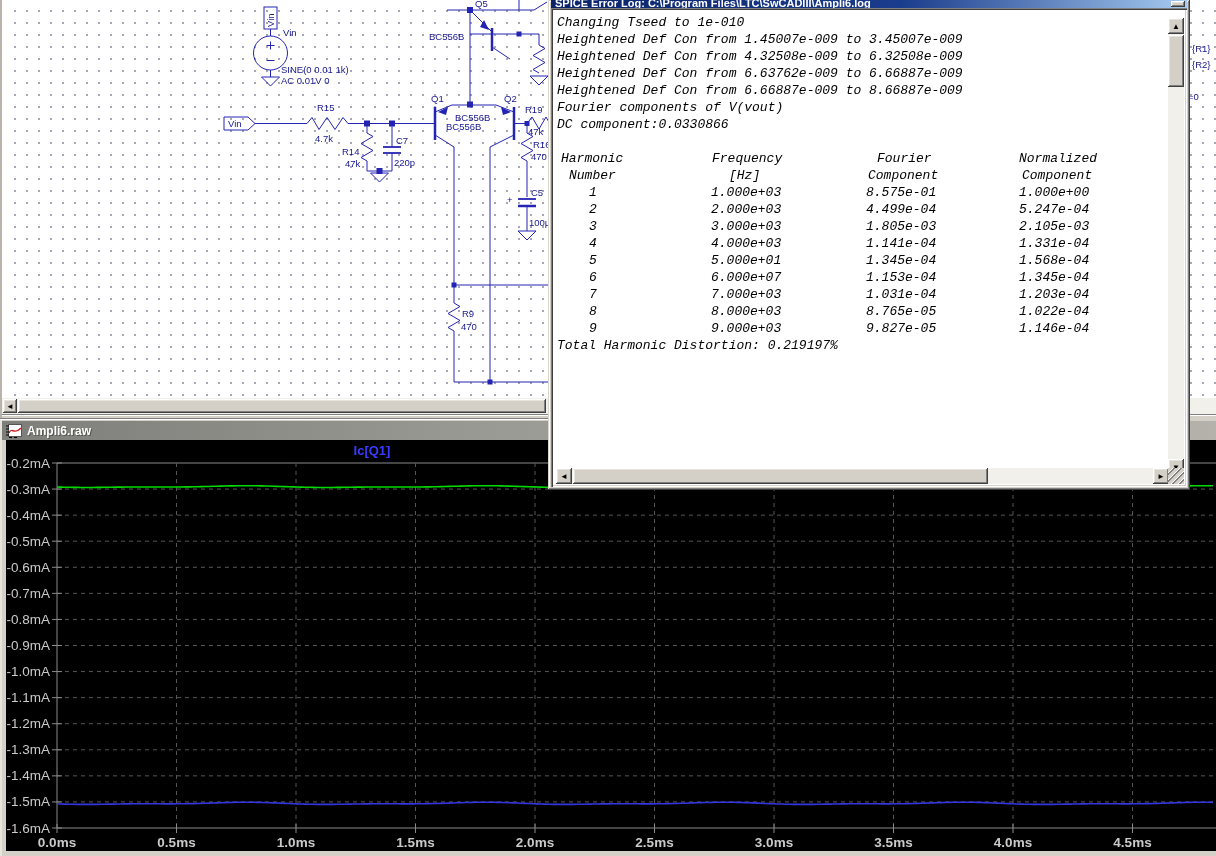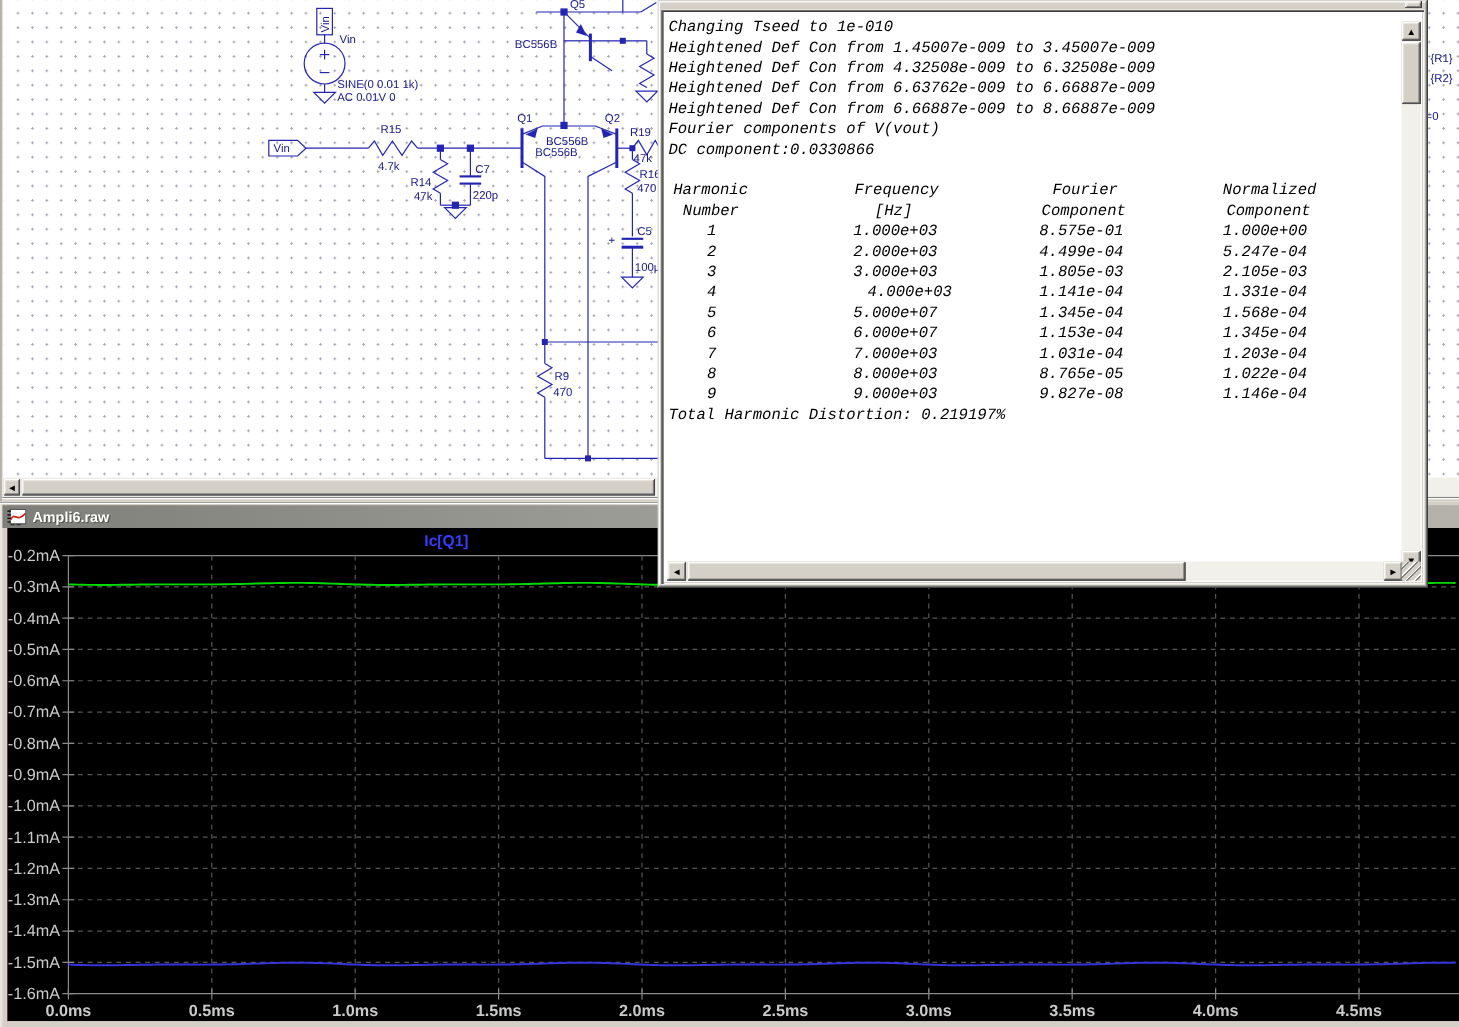--- a/index.html
+++ b/index.html
@@ -289,20 +289,23 @@
         <line x1="51" y1="23" x2="51" y2="388" stroke="#8a8a8a"></line>
         <path d="M51.0,46.99L55.0,47.11L59.0,47.21L63.0,47.30L67.0,47.37L71.0,47.42L75.0,47.45L79.0,47.46L83.0,47.45L87.0,47.43L91.0,47.40L95.0,47.36L99.0,47.30L103.0,47.25L107.0,47.19L111.0,47.14L115.0,47.09L119.0,47.04L123.0,47.01L127.0,46.98L131.0,46.96L135.0,46.95L139.0,46.95L143.0,46.95L147.0,46.96L151.0,46.98L155.0,46.99L159.0,47.00L163.0,47.00L167.0,47.00L171.0,46.98L175.0,46.96L179.0,46.92L183.0,46.87L187.0,46.80L191.0,46.73L195.0,46.64L199.0,46.54L203.0,46.43L207.0,46.32L211.0,46.21L215.0,46.10L219.0,46.00L223.0,45.91L227.0,45.83L231.0,45.78L235.0,45.74L239.0,45.72L243.0,45.72L247.0,45.75L251.0,45.80L255.0,45.87L259.0,45.96L263.0,46.07L267.0,46.19L271.0,46.33L275.0,46.47L279.0,46.61L283.0,46.75L287.0,46.89L291.0,47.02L295.0,47.13L299.0,47.23L303.0,47.32L307.0,47.38L311.0,47.43L315.0,47.45L319.0,47.46L323.0,47.45L327.0,47.43L331.0,47.39L335.0,47.34L339.0,47.29L343.0,47.24L347.0,47.18L351.0,47.12L355.0,47.08L359.0,47.03L363.0,47.00L367.0,46.97L371.0,46.96L375.0,46.95L379.0,46.95L383.0,46.96L387.0,46.97L391.0,46.98L395.0,46.99L399.0,47.00L403.0,47.00L407.0,47.00L411.0,46.98L415.0,46.95L419.0,46.91L423.0,46.85L427.0,46.78L431.0,46.70L435.0,46.61L439.0,46.51L443.0,46.40L447.0,46.29L451.0,46.18L455.0,46.08L459.0,45.98L463.0,45.89L467.0,45.82L471.0,45.76L475.0,45.73L479.0,45.72L483.0,45.73L487.0,45.76L491.0,45.82L495.0,45.89L499.0,45.99L503.0,46.10L507.0,46.23L511.0,46.36L515.0,46.50L519.0,46.65L523.0,46.79L527.0,46.92L531.0,47.05L535.0,47.16L539.0,47.26L543.0,47.33L547.0,47.39L551.0,47.43L555.0,47.46L559.0,47.46L563.0,47.45L567.0,47.42L571.0,47.38L575.0,47.33L579.0,47.28L583.0,47.22L587.0,47.16L591.0,47.11L595.0,47.06L599.0,47.02L603.0,46.99L607.0,46.97L611.0,46.95L615.0,46.95L619.0,46.95L623.0,46.96L627.0,46.97L631.0,46.98L635.0,46.99L639.0,47.00L643.0,47.00L647.0,46.99L651.0,46.97L655.0,46.94L659.0,46.90L663.0,46.84L667.0,46.77L671.0,46.68L675.0,46.59L679.0,46.48L683.0,46.37L687.0,46.26L691.0,46.15L695.0,46.05L699.0,45.95L703.0,45.87L707.0,45.80L711.0,45.75L715.0,45.72L719.0,45.72L723.0,45.73L727.0,45.77L731.0,45.83L735.0,45.91L739.0,46.01L743.0,46.13L747.0,46.26L751.0,46.40L755.0,46.54L759.0,46.68L763.0,46.82L767.0,46.96L771.0,47.08L775.0,47.18L779.0,47.28L783.0,47.35L787.0,47.41L791.0,47.44L795.0,47.46L799.0,47.46L803.0,47.44L807.0,47.41L811.0,47.37L815.0,47.32L819.0,47.26L823.0,47.21L827.0,47.15L831.0,47.10L835.0,47.05L839.0,47.01L843.0,46.98L847.0,46.96L851.0,46.95L855.0,46.95L859.0,46.95L863.0,46.96L867.0,46.97L871.0,46.99L875.0,47.00L879.0,47.00L883.0,47.00L887.0,46.99L891.0,46.97L895.0,46.93L899.0,46.88L903.0,46.82L907.0,46.75L911.0,46.66L915.0,46.56L919.0,46.46L923.0,46.35L927.0,46.24L931.0,46.13L935.0,46.03L939.0,45.93L943.0,45.85L947.0,45.79L951.0,45.74L955.0,45.72L959.0,45.72L963.0,45.74L967.0,45.78L971.0,45.85L975.0,45.94L979.0,46.04L983.0,46.16L987.0,46.29L991.0,46.43L995.0,46.58L999.0,46.72L1003.0,46.86L1007.0,46.99L1011.0,47.11L1015.0,47.21L1019.0,47.30L1023.0,47.37L1027.0,47.42L1031.0,47.45L1035.0,47.46L1039.0,47.45L1043.0,47.43L1047.0,47.40L1051.0,47.36L1055.0,47.30L1059.0,47.25L1063.0,47.19L1067.0,47.14L1071.0,47.09L1075.0,47.04L1079.0,47.01L1083.0,46.98L1087.0,46.96L1091.0,46.95L1095.0,46.95L1099.0,46.95L1103.0,46.96L1107.0,46.98L1111.0,46.99L1115.0,47.00L1119.0,47.00L1123.0,47.00L1127.0,46.98L1131.0,46.96L1135.0,46.92L1139.0,46.87L1143.0,46.80L1147.0,46.73L1151.0,46.64L1155.0,46.54L1159.0,46.43L1163.0,46.32L1167.0,46.21L1171.0,46.10L1175.0,46.00L1179.0,45.91L1183.0,45.83L1187.0,45.78L1191.0,45.74L1195.0,45.72L1199.0,45.72L1203.0,45.75L1207.0,45.80" stroke="#00dc00" fill="none" stroke-width="1.6" stroke-linejoin="round"></path>
         <path d="M51.0,363.82L55.0,363.97L59.0,364.10L63.0,364.21L67.0,364.29L71.0,364.36L75.0,364.40L79.0,364.41L83.0,364.40L87.0,364.38L91.0,364.34L95.0,364.28L99.0,364.22L103.0,364.15L107.0,364.08L111.0,364.01L115.0,363.95L119.0,363.89L123.0,363.84L127.0,363.81L131.0,363.79L135.0,363.77L139.0,363.77L143.0,363.78L147.0,363.79L151.0,363.81L155.0,363.82L159.0,363.83L163.0,363.84L167.0,363.83L171.0,363.82L175.0,363.79L179.0,363.74L183.0,363.67L187.0,363.59L191.0,363.49L195.0,363.38L199.0,363.26L203.0,363.12L207.0,362.99L211.0,362.85L215.0,362.71L219.0,362.59L223.0,362.48L227.0,362.38L231.0,362.31L235.0,362.26L239.0,362.23L243.0,362.24L247.0,362.27L251.0,362.34L255.0,362.43L259.0,362.54L263.0,362.68L267.0,362.83L271.0,363.00L275.0,363.17L279.0,363.35L283.0,363.53L287.0,363.70L291.0,363.86L295.0,364.00L299.0,364.13L303.0,364.23L307.0,364.31L311.0,364.37L315.0,364.40L319.0,364.41L323.0,364.40L327.0,364.37L331.0,364.32L335.0,364.27L339.0,364.20L343.0,364.13L347.0,364.06L351.0,363.99L355.0,363.93L359.0,363.88L363.0,363.83L367.0,363.80L371.0,363.78L375.0,363.77L379.0,363.77L383.0,363.78L387.0,363.79L391.0,363.81L395.0,363.83L399.0,363.84L403.0,363.84L407.0,363.83L411.0,363.81L415.0,363.78L419.0,363.72L423.0,363.65L427.0,363.57L431.0,363.47L435.0,363.35L439.0,363.22L443.0,363.09L447.0,362.95L451.0,362.81L455.0,362.68L459.0,362.56L463.0,362.45L467.0,362.36L471.0,362.29L475.0,362.25L479.0,362.23L483.0,362.24L487.0,362.29L491.0,362.36L495.0,362.45L499.0,362.57L503.0,362.71L507.0,362.87L511.0,363.04L515.0,363.22L519.0,363.40L523.0,363.57L527.0,363.74L531.0,363.90L535.0,364.04L539.0,364.16L543.0,364.25L547.0,364.33L551.0,364.38L555.0,364.41L559.0,364.41L563.0,364.39L567.0,364.36L571.0,364.31L575.0,364.25L579.0,364.18L583.0,364.11L587.0,364.04L591.0,363.98L595.0,363.92L599.0,363.87L603.0,363.83L607.0,363.80L611.0,363.78L615.0,363.77L619.0,363.77L623.0,363.78L627.0,363.80L631.0,363.81L635.0,363.83L639.0,363.84L643.0,363.84L647.0,363.83L651.0,363.80L655.0,363.76L659.0,363.71L663.0,363.63L667.0,363.54L671.0,363.44L675.0,363.32L679.0,363.19L683.0,363.06L687.0,362.92L691.0,362.78L695.0,362.65L699.0,362.53L703.0,362.43L707.0,362.34L711.0,362.28L715.0,362.24L719.0,362.23L723.0,362.25L727.0,362.30L731.0,362.38L735.0,362.48L739.0,362.61L743.0,362.75L747.0,362.91L751.0,363.08L755.0,363.26L759.0,363.44L763.0,363.62L767.0,363.78L771.0,363.93L775.0,364.07L779.0,364.18L783.0,364.27L787.0,364.34L791.0,364.39L795.0,364.41L799.0,364.41L803.0,364.39L807.0,364.35L811.0,364.30L815.0,364.23L819.0,364.17L823.0,364.10L827.0,364.03L831.0,363.96L835.0,363.90L839.0,363.85L843.0,363.82L847.0,363.79L851.0,363.78L855.0,363.77L859.0,363.78L863.0,363.79L867.0,363.80L871.0,363.82L875.0,363.83L879.0,363.84L883.0,363.84L887.0,363.82L891.0,363.79L895.0,363.75L899.0,363.69L903.0,363.61L907.0,363.52L911.0,363.41L915.0,363.29L919.0,363.16L923.0,363.02L927.0,362.88L931.0,362.75L935.0,362.62L939.0,362.50L943.0,362.40L947.0,362.32L951.0,362.27L955.0,362.24L959.0,362.23L963.0,362.26L967.0,362.32L971.0,362.40L975.0,362.51L979.0,362.64L983.0,362.79L987.0,362.95L991.0,363.13L995.0,363.31L999.0,363.48L1003.0,363.66L1007.0,363.82L1011.0,363.97L1015.0,364.10L1019.0,364.21L1023.0,364.29L1027.0,364.36L1031.0,364.40L1035.0,364.41L1039.0,364.40L1043.0,364.38L1047.0,364.34L1051.0,364.28L1055.0,364.22L1059.0,364.15L1063.0,364.08L1067.0,364.01L1071.0,363.95L1075.0,363.89L1079.0,363.84L1083.0,363.81L1087.0,363.79L1091.0,363.77L1095.0,363.77L1099.0,363.78L1103.0,363.79L1107.0,363.81L1111.0,363.82L1115.0,363.83L1119.0,363.84L1123.0,363.83L1127.0,363.82L1131.0,363.79L1135.0,363.74L1139.0,363.67L1143.0,363.59L1147.0,363.49L1151.0,363.38L1155.0,363.26L1159.0,363.12L1163.0,362.99L1167.0,362.85L1171.0,362.71L1175.0,362.59L1179.0,362.48L1183.0,362.38L1187.0,362.31L1191.0,362.26L1195.0,362.23L1199.0,362.24L1203.0,362.27L1207.0,362.34" stroke="#3535e0" fill="none" stroke-width="1.6" stroke-linejoin="round"></path>
         <text x="366" y="15" fill="#3b3bff" font-size="13" font-weight="bold" text-anchor="middle">Ic[Q1]</text>
         <rect x="0" y="411" width="1210" height="5" fill="#d4d0c8"></rect>
       </svg>
   </div>
 </div>
 
 <div id="log-win" class="abs">
+  <div id="log-title" class="abs">
+    <span>SPICE Error Log: C:\Program Files\LTC\SwCADIII\Ampli6.log</span>
+  </div>
   <div id="log-close" class="abs btn3d"></div>
   <div id="log-client" class="abs">
     <div id="log-text" class="abs">
       <div class="pre">Changing Tseed to 1e-010
 Heightened Def Con from 1.45007e-009 to 3.45007e-009
 Heightened Def Con from 4.32508e-009 to 6.32508e-009
 Heightened Def Con from 6.63762e-009 to 6.66887e-009
 Heightened Def Con from 6.66887e-009 to 8.66887e-009
 Fourier components of V(vout)
 DC component:0.0330866
@@ -333,27 +336,27 @@
             <span class="fc" style="left: 462px;">5.247e-04</span>
           </div>
           <div class="frow">
             <span class="fc" style="left: 4px; width: 64px; text-align: center;">3</span>
             <span class="fc" style="left: 154px;">3.000e+03</span>
             <span class="fc" style="left: 309px;">1.805e-03</span>
             <span class="fc" style="left: 462px;">2.105e-03</span>
           </div>
           <div class="frow">
             <span class="fc" style="left: 4px; width: 64px; text-align: center;">4</span>
-            <span class="fc" style="left: 154px; margin-left: 12px;">4.000e+03</span>
+            <span class="fc" style="left: 154px;">4.000e+03</span>
             <span class="fc" style="left: 309px;">1.141e-04</span>
             <span class="fc" style="left: 462px;">1.331e-04</span>
           </div>
           <div class="frow">
             <span class="fc" style="left: 4px; width: 64px; text-align: center;">5</span>
-            <span class="fc" style="left: 154px;">5.000e+07</span>
+            <span class="fc" style="left: 154px;">5.000e+01</span>
             <span class="fc" style="left: 309px;">1.345e-04</span>
             <span class="fc" style="left: 462px;">1.568e-04</span>
           </div>
           <div class="frow">
             <span class="fc" style="left: 4px; width: 64px; text-align: center;">6</span>
             <span class="fc" style="left: 154px;">6.000e+07</span>
             <span class="fc" style="left: 309px;">1.153e-04</span>
             <span class="fc" style="left: 462px;">1.345e-04</span>
           </div>
           <div class="frow">
@@ -364,21 +367,21 @@
           </div>
           <div class="frow">
             <span class="fc" style="left: 4px; width: 64px; text-align: center;">8</span>
             <span class="fc" style="left: 154px;">8.000e+03</span>
             <span class="fc" style="left: 309px;">8.765e-05</span>
             <span class="fc" style="left: 462px;">1.022e-04</span>
           </div>
           <div class="frow">
             <span class="fc" style="left: 4px; width: 64px; text-align: center;">9</span>
             <span class="fc" style="left: 154px;">9.000e+03</span>
-            <span class="fc" style="left: 309px;">9.827e-08</span>
+            <span class="fc" style="left: 309px;">9.827e-05</span>
             <span class="fc" style="left: 462px;">1.146e-04</span>
           </div>
         </div>
       <div class="pre">Total Harmonic Distortion: 0.219197%</div>
     </div>
     <div id="log-vsb" class="abs track">
       <div class="abs btn3d" style="left:0;top:0;width:16px;height:16px;">▲</div>
       <div class="abs raised" style="left:0;top:17px;width:16px;height:52px;"></div>
       <div class="abs btn3d" style="left:0;bottom:0;width:16px;height:16px;">▼</div>
     </div>

